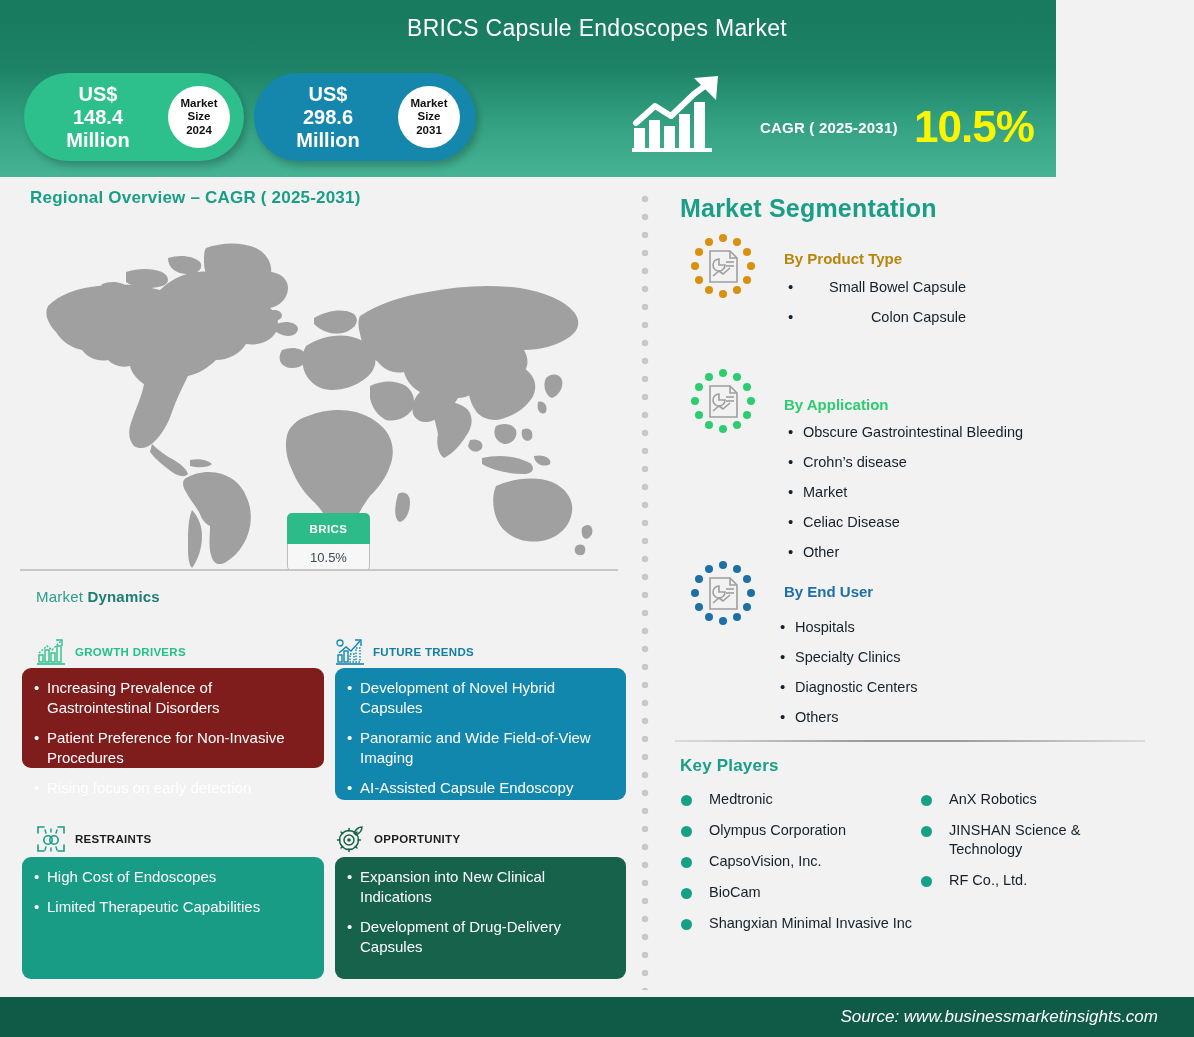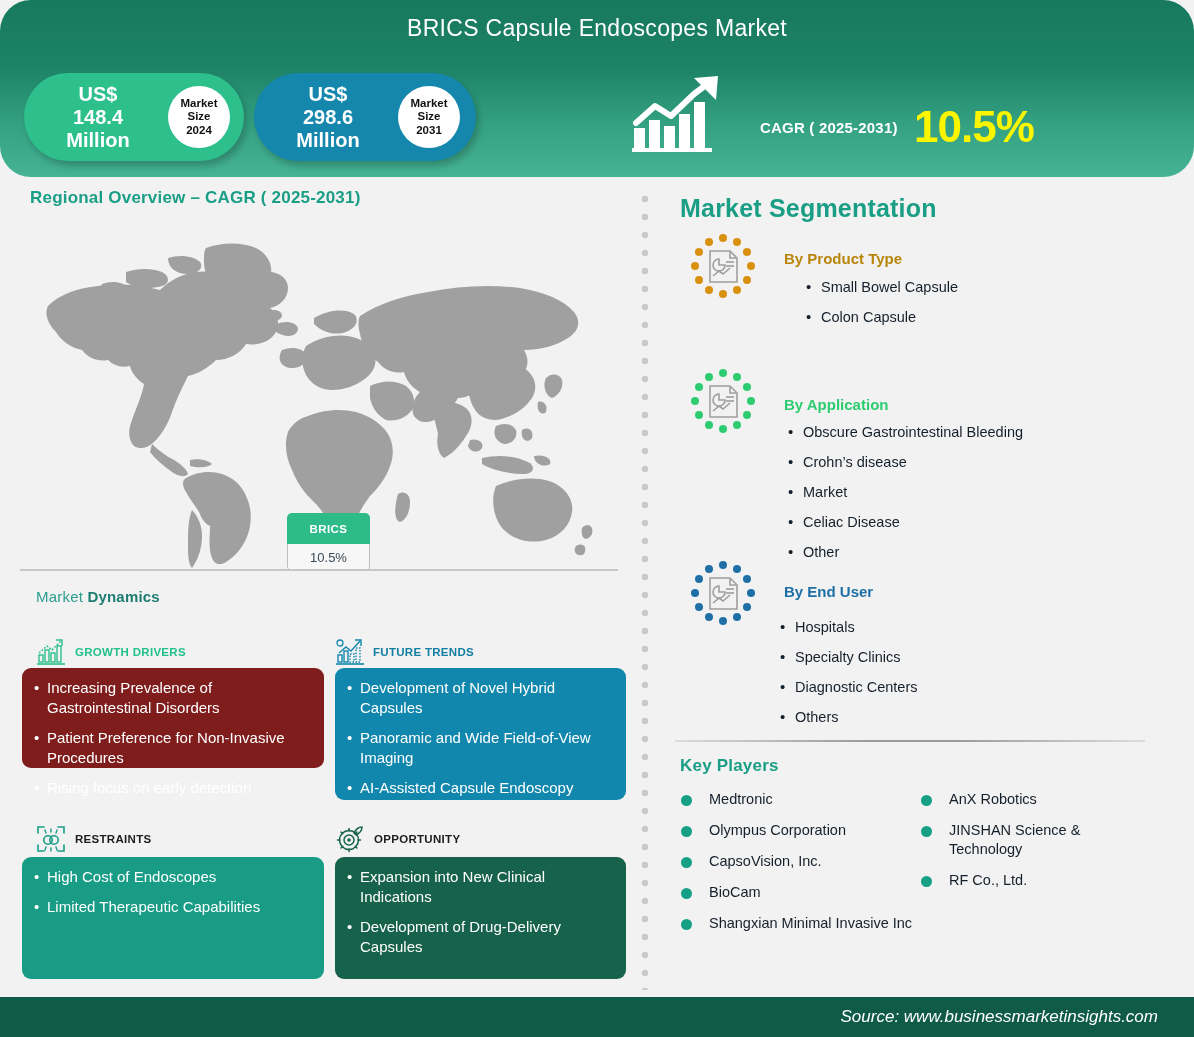--- a/index.html
+++ b/index.html
@@ -6,23 +6,22 @@
   body{
     width:1194px;height:1037px;
     background:#ffffff;
     font-family:"Liberation Sans", sans-serif;
     overflow:hidden;
   }
   .page{position:relative;width:1194px;height:1037px;background:#f2f2f2;overflow:hidden;}
 
   
   .header{
-    position:absolute;left:0;top:0;width:1194px;height:177px;
+    position:absolute;left:0;top:0;width:1056px;height:177px;
     background:linear-gradient(180deg,#17795e 0%,#1d8266 38%,#35a383 72%,#45b394 100%);
-    border-radius:31px;
   }
   .header-title{
     position:absolute;left:0;top:15px;width:1194px;text-align:center;
     color:#ffffff;font-size:23px;letter-spacing:.3px;
   }
   .pill{
     position:absolute;height:88px;border-radius:44px;
     box-shadow:3px 5px 7px rgba(0,0,0,.22);
     display:flex;align-items:center;
   }
@@ -115,21 +114,21 @@
   .seg-heading{position:absolute;font-size:15px;font-weight:bold;}
   .seg-list{position:absolute;margin:0;padding:0;list-style:none;}
   .seg-list li{
     color:#16202b;font-size:14.5px;line-height:19px;margin-bottom:11px;
     padding-left:17px;position:relative;
   }
   .seg-list li:before{content:"\2022";position:absolute;left:2px;top:-1px;color:#16202b;font-size:15px;}
 
   #icon-product{left:690px;top:233px;}
   #head-product{left:784px;top:250px;color:#b8860b;}
-  #list-product{left:804px;top:278px;width:180px;}
+  #list-product{left:786px;top:278px;width:180px;text-align:right;}
 
   #icon-application{left:690px;top:368px;}
   #head-application{left:784px;top:396px;color:#2ecc71;}
   #list-application{left:786px;top:423px;width:330px;}
 
   #icon-enduser{left:690px;top:560px;}
   #head-enduser{left:784px;top:583px;color:#1d6fa5;}
   #list-enduser{left:778px;top:618px;width:300px;}
 
   .kp-divider{

